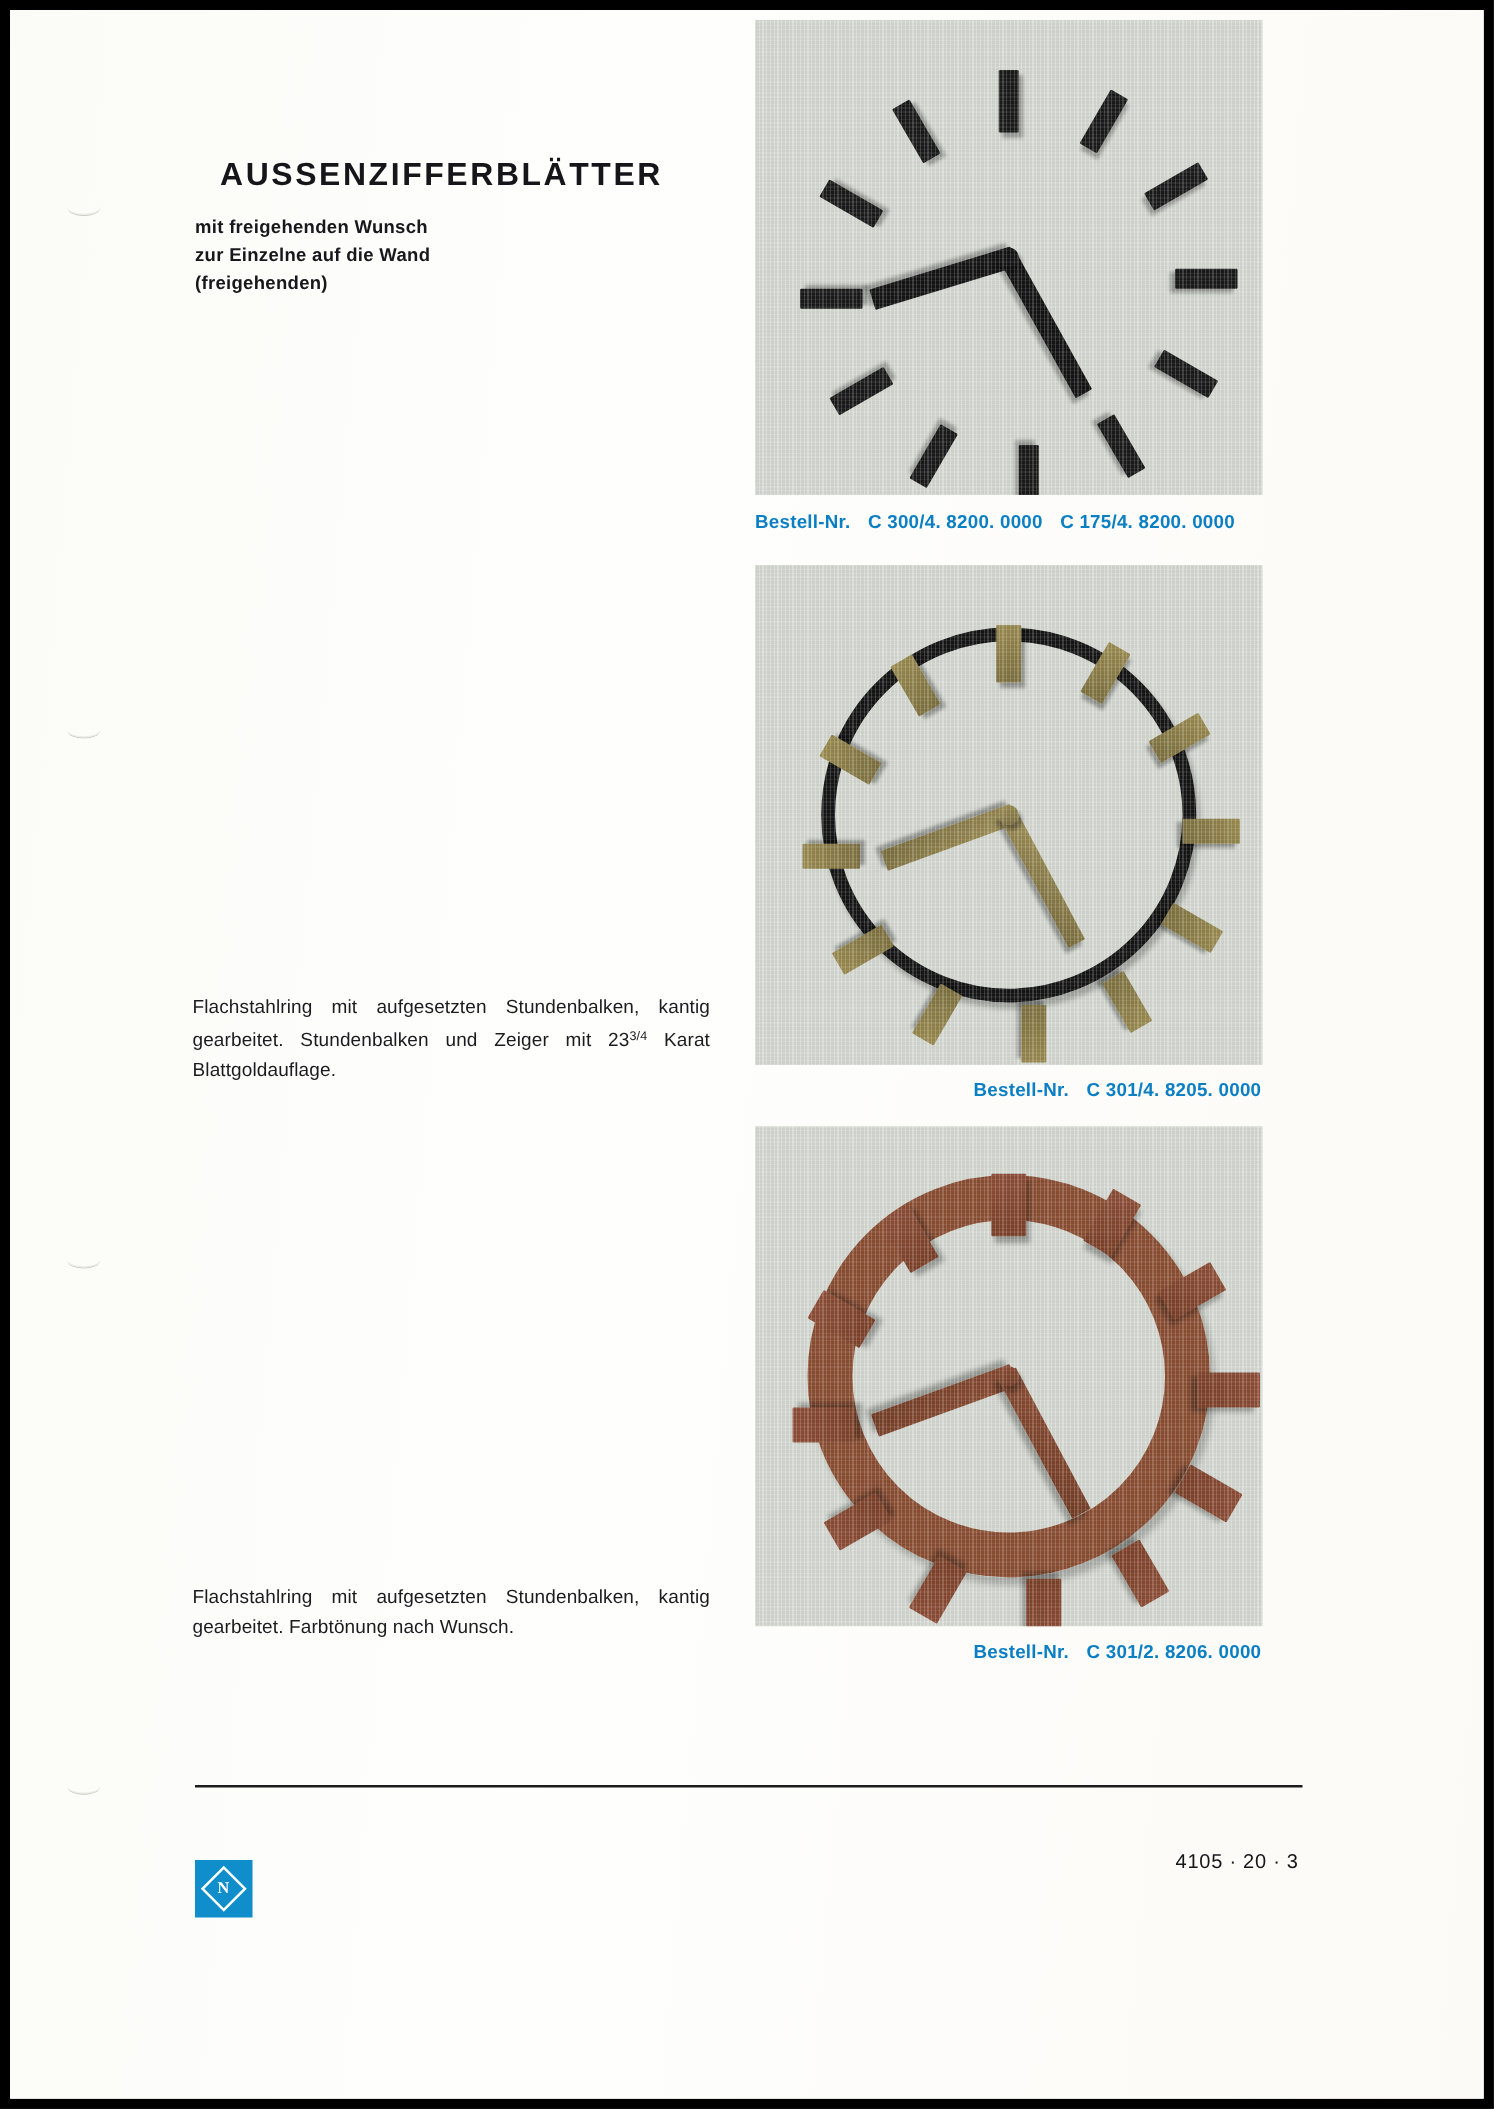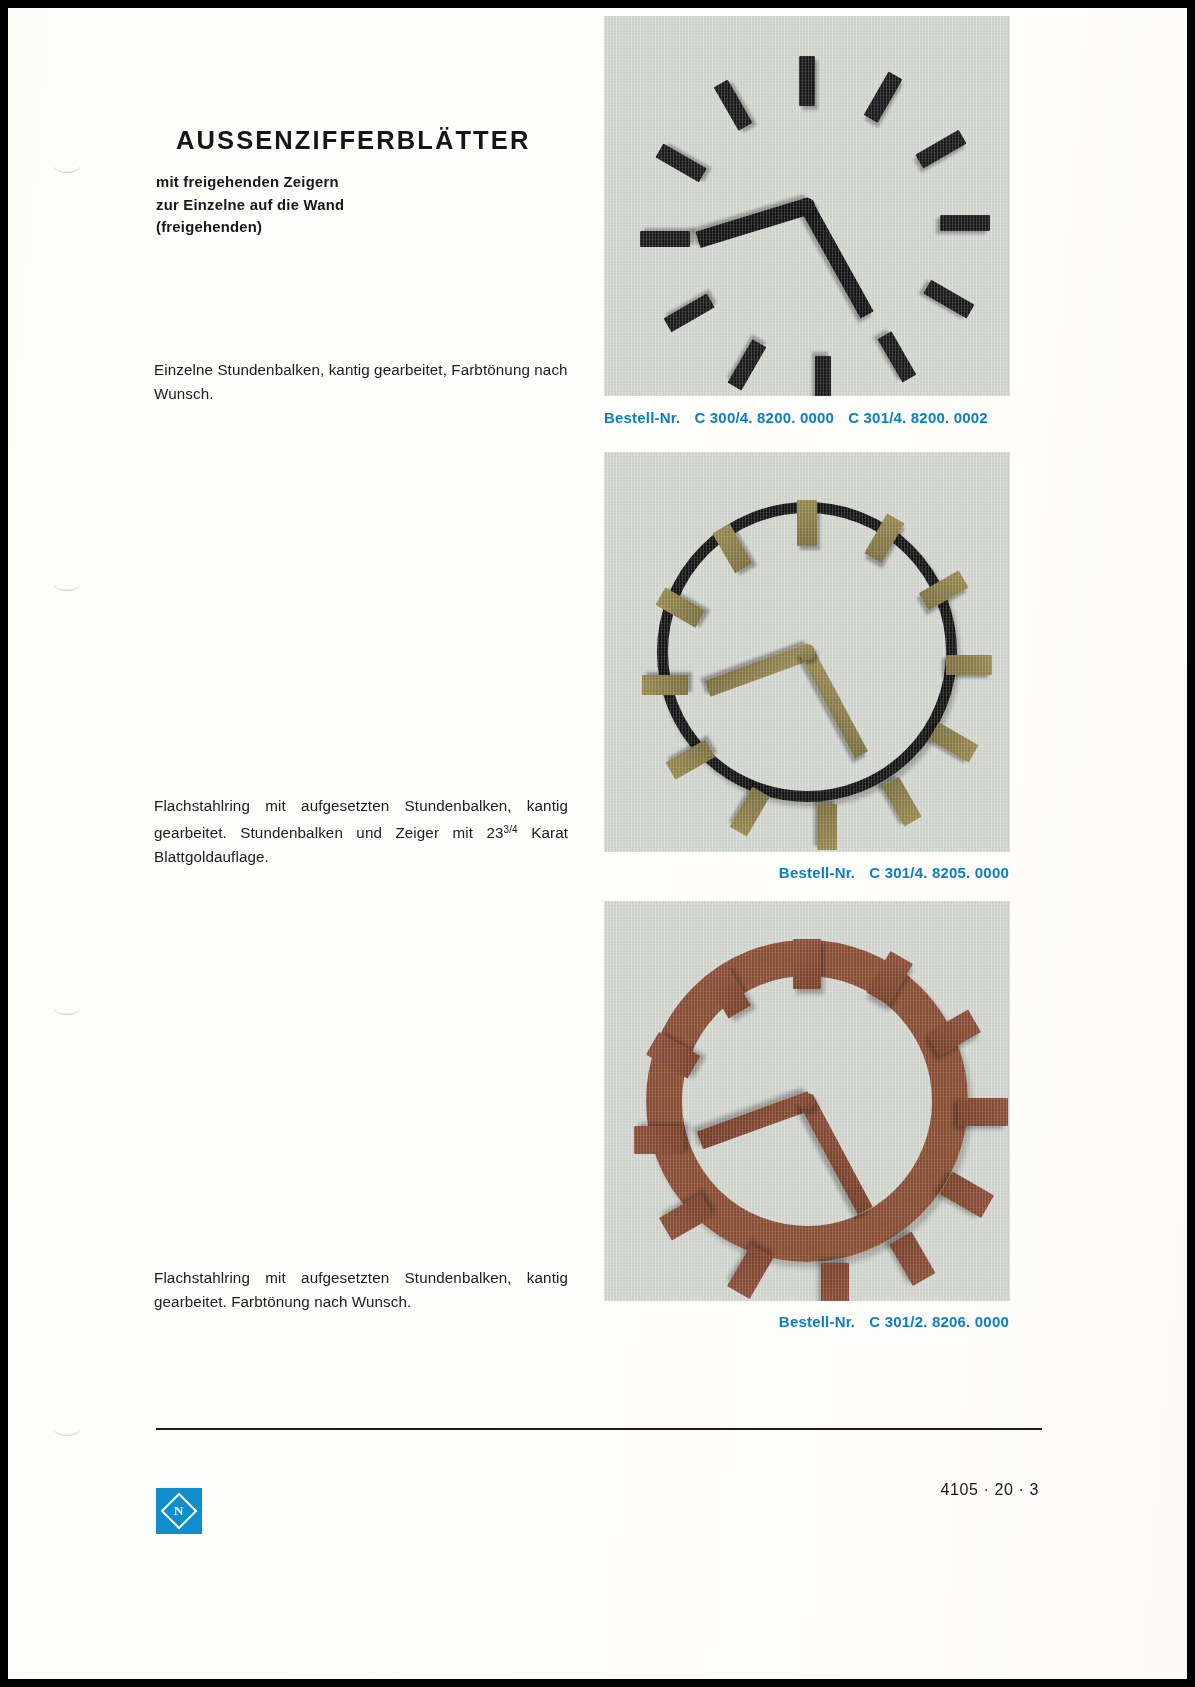--- a/index.html
+++ b/index.html
@@ -220,26 +220,25 @@
   <div class="page-inner">
 
     <div class="punch" style="top:152px"></div>
     <div class="punch" style="top:570px"></div>
     <div class="punch" style="top:994px"></div>
     <div class="punch" style="top:1415px"></div>
 
     <div class="title">AUSSENZIFFERBLÄTTER</div>
 
     <div class="subtitle">
-      <div>mit freigehenden Zeigern</div>
+      <div>mit freigehenden Wunsch</div>
       <div>zur Einzelne auf die Wand</div>
       <div>(freigehenden)</div>
     </div>
 
-    <div class="desc d1">Einzelne Stundenbalken, kantig gearbeitet, Farbtönung nach Wunsch.</div>
 
     <div class="photo p1">
       <div class="dial" style="width:340px;height:340px;">
 
         <div class="bar-wrap">
           <div class="bar d1-bar" style="width:16px;height:50px;transform:rotate(0deg) translate(-8px,-150px);"></div>
           <div class="bar d1-bar" style="width:16px;height:50px;transform:rotate(30deg) translate(-8px,-150px);"></div>
           <div class="bar d1-bar" style="width:16px;height:50px;transform:rotate(60deg) translate(-8px,-150px);"></div>
           <div class="bar d1-bar" style="width:16px;height:50px;transform:rotate(90deg) translate(-8px,-150px);"></div>
           <div class="bar d1-bar" style="width:16px;height:50px;transform:rotate(120deg) translate(-8px,-150px);"></div>
@@ -251,21 +250,21 @@
           <div class="bar d1-bar" style="width:16px;height:50px;transform:rotate(300deg) translate(-8px,-150px);"></div>
           <div class="bar d1-bar" style="width:16px;height:50px;transform:rotate(330deg) translate(-8px,-150px);"></div>
         </div>
         <div class="hand d1-hand" style="width:118px;height:17px;margin-top:-8px;margin-left:-4px;transform:rotate(163deg);"></div>
         <div class="hand d1-hand" style="width:128px;height:15px;margin-top:-7px;margin-left:-4px;transform:rotate(61deg);"></div>
         <div class="cap d1-hand"></div>
       </div>
     </div>
 
     <div class="order o1">
-      <span>Bestell-Nr.</span><span class="gap"></span><span>C 300/4. 8200. 0000</span><span class="gap"></span><span>C 301/4. 8200. 0002</span>
+      <span>Bestell-Nr.</span><span class="gap"></span><span>C 300/4. 8200. 0000</span><span class="gap"></span><span>C 175/4. 8200. 0000</span>
     </div>
 
     <div class="desc d2">
       <span>Flachstahlring mit aufgesetzten Stundenbalken, kantig gearbeitet. Stundenbalken und Zeiger mit 23</span><sup>3/4</sup><span> Karat Blattgoldauflage.</span>
     </div>
 
     <div class="photo p2">
       <div class="dial" style="width:320px;height:320px;">
         <div class="ring d2-ring" style="width:300px;height:300px;margin:-150px 0 0 -150px;"></div>
         <div class="bar-wrap">

